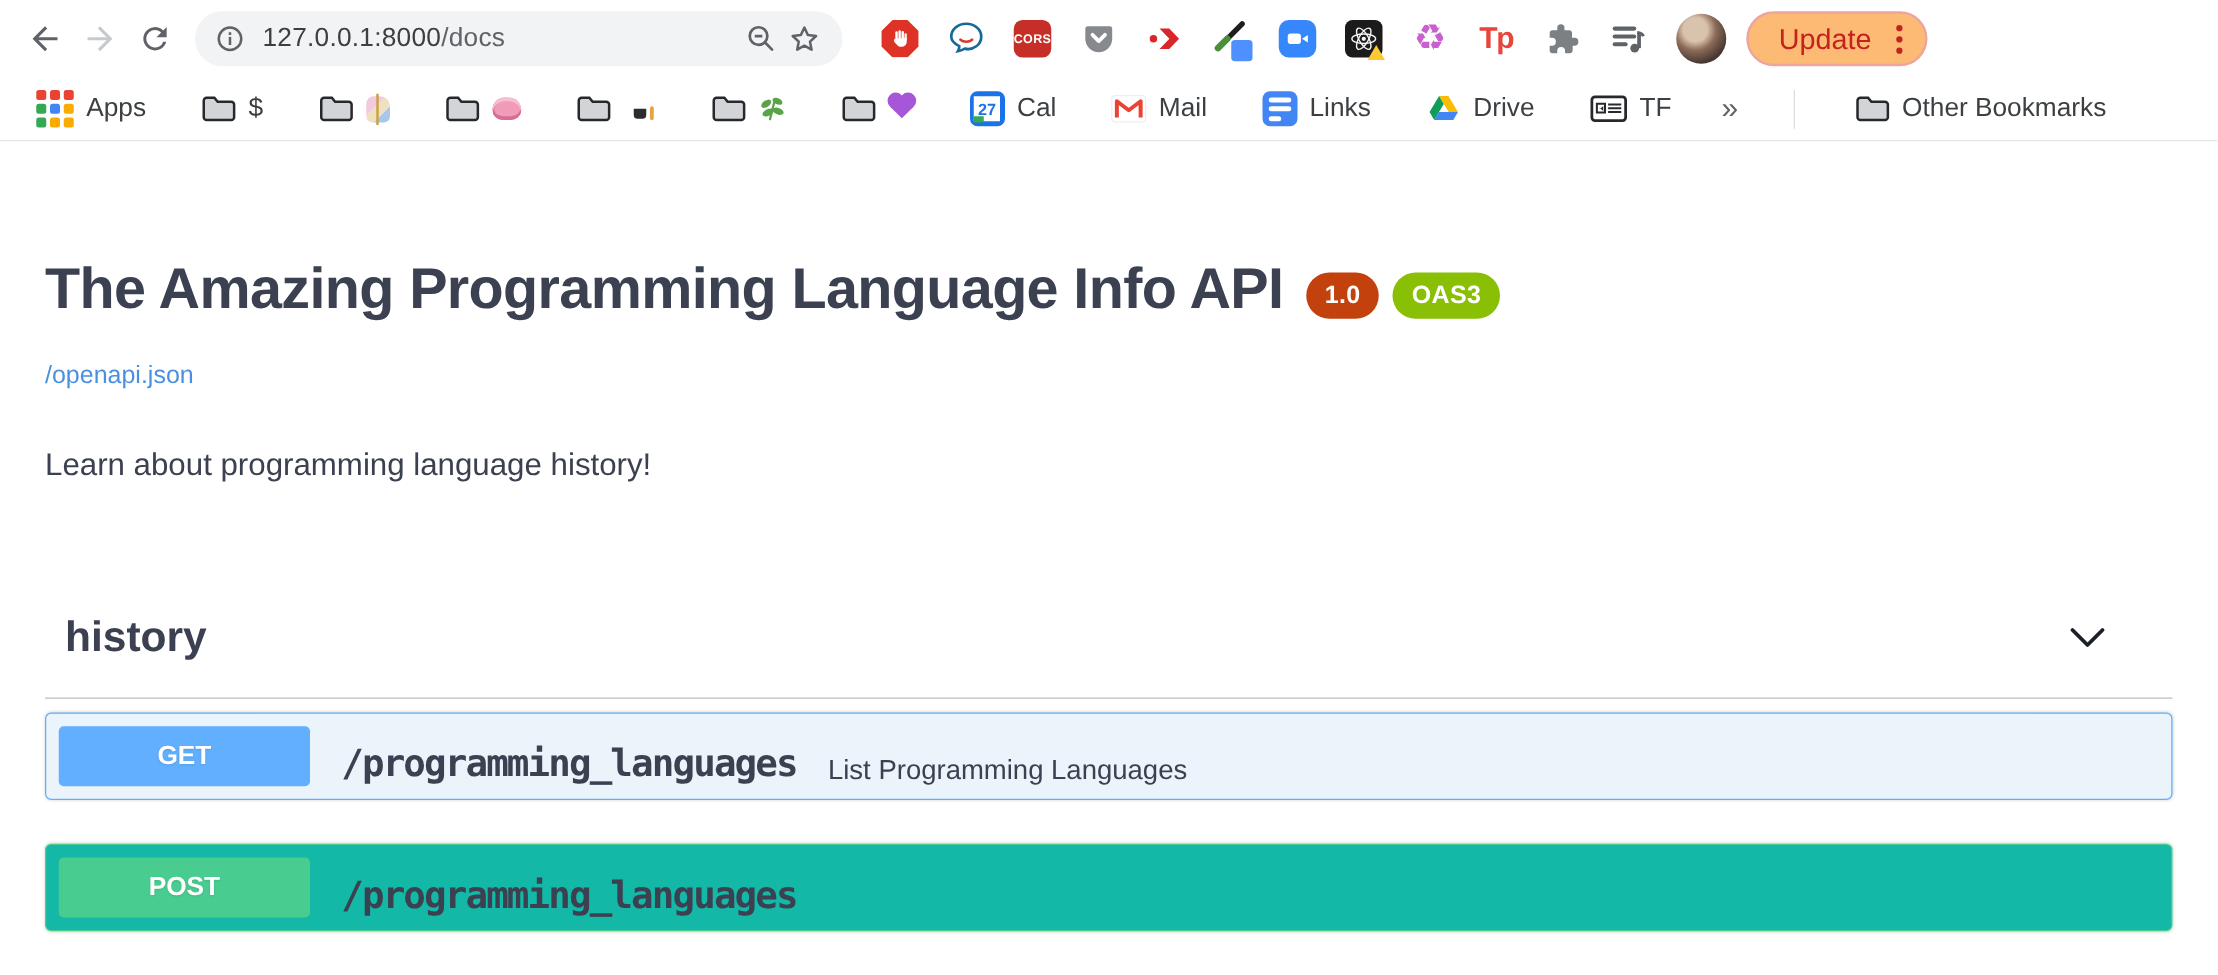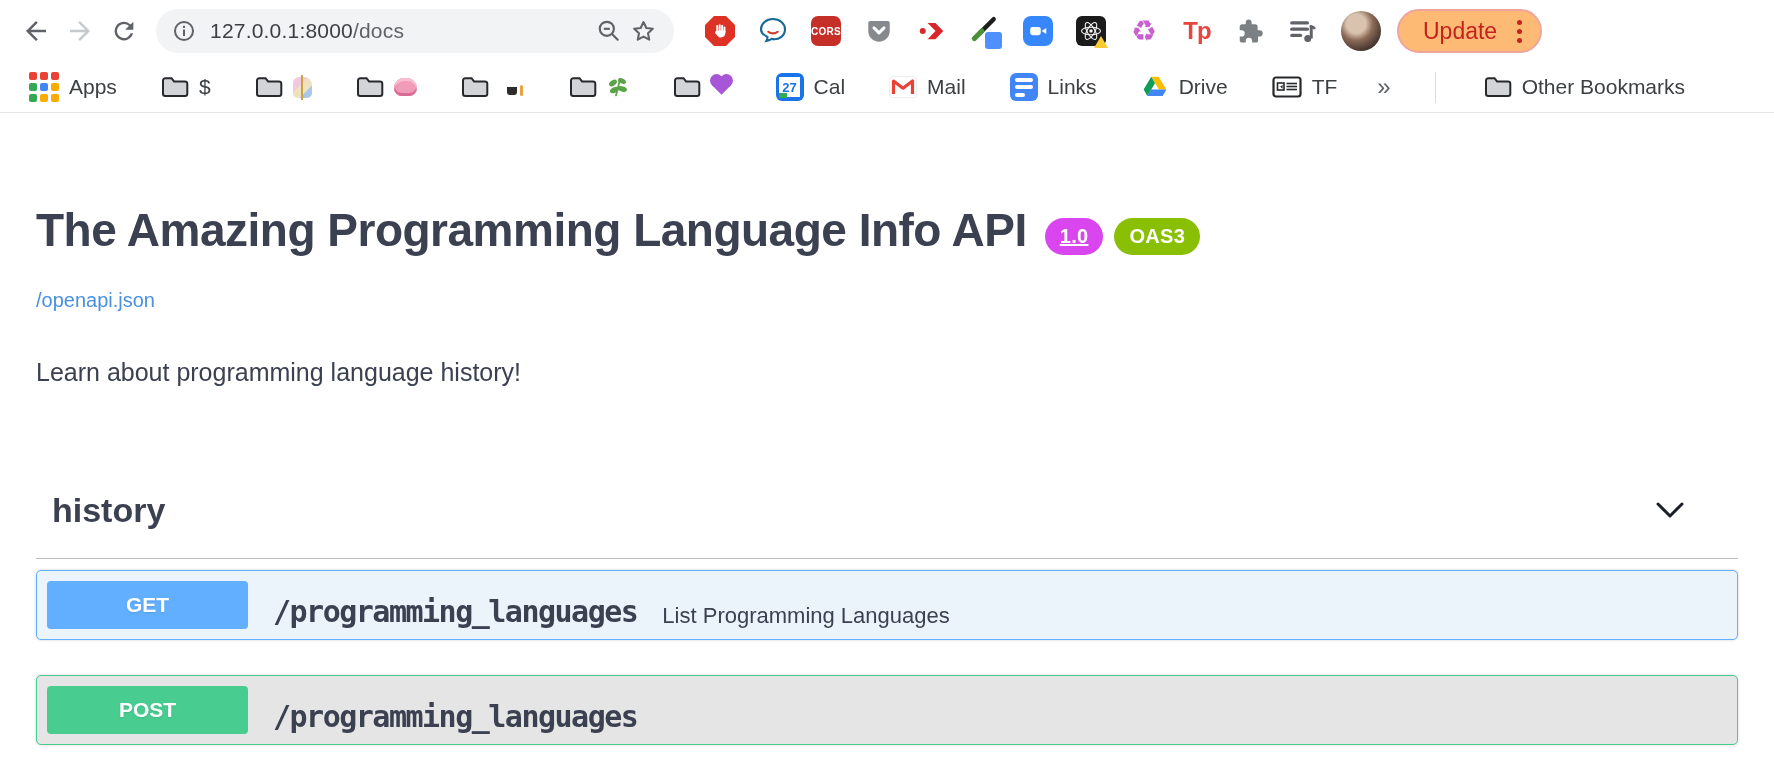--- a/index.html
+++ b/index.html
@@ -84,33 +84,33 @@
   .bm-divider { width:1px; height:31px; background:#dadce0; margin:0 16px; flex:none; }
   .chev-glyph { font-size:24px; color:#5f6368; padding:0 8px; }
 
   
   .content { padding:0 36px; }
   .title-row { margin-top:90px; display:flex; align-items:center; }
   h1.api-title { font-size:46px; font-weight:bold; color:#3b4151; letter-spacing:-.5px; font-family:"Liberation Sans",sans-serif; }
   .badges { display:flex; gap:11px; margin-left:18px; margin-top:12px; }
   .badge { height:37px; border-radius:19px; color:#fff; font-weight:bold; display:flex; align-items:center;
            padding:0 15px; font-size:20px; letter-spacing:.3px; }
-  .badge.version { background:#d946ef;text-decoration:underline; }
+  .badge.version { background:#c2410c; }
   .badge.oas { background:#89bf04; }
 
   .spec-link { display:inline-block; margin-top:32px; color:#4990e2; font-size:20px; text-decoration:none; }
   .description { margin-top:46px; font-size:25px; color:#3b4151; }
 
   .section-head { margin-top:104px; display:flex; align-items:center; justify-content:space-between; padding:0 54px 0 16px; cursor:pointer; }
   .section-title { font-size:34px; font-weight:bold; color:#3b4151; }
   .divider { height:1px; background:rgba(59,65,81,.35); margin-top:28px; }
 
   .opblock { display:flex; align-items:flex-end; padding:10px; border-radius:5px; box-shadow:0 0 3px rgba(0,0,0,.19); cursor:pointer; }
   .opblock.get  { margin-top:11px; background:#ecf4fb; border:1.5px solid #61affe; }
-  .opblock.post { margin-top:35px; background:#e5e5e5; border:1.5px solid #49cc90; }
+  .opblock.post { margin-top:35px; background:#14b8a6; border:1.5px solid #49cc90; }
   .method { width:201px; height:48px; border-radius:4px; color:#fff; font-weight:bold; font-size:21px;
             display:flex; align-items:center; justify-content:center; text-shadow:0 1px 2px rgba(0,0,0,.1); flex:none; }
   .opblock.get  .method { background:#61affe; }
   .opblock.post .method { background:#49cc90; }
   .op-path { margin-left:25px; font-family:"DejaVu Sans Mono","Liberation Mono",monospace; font-weight:bold;
              font-size:30px; color:#3b4151; letter-spacing:-1.5px; }
   .op-summary { margin-left:25px; font-size:22px; color:#3b4151; }
 </style>
 </head>
 <body>

